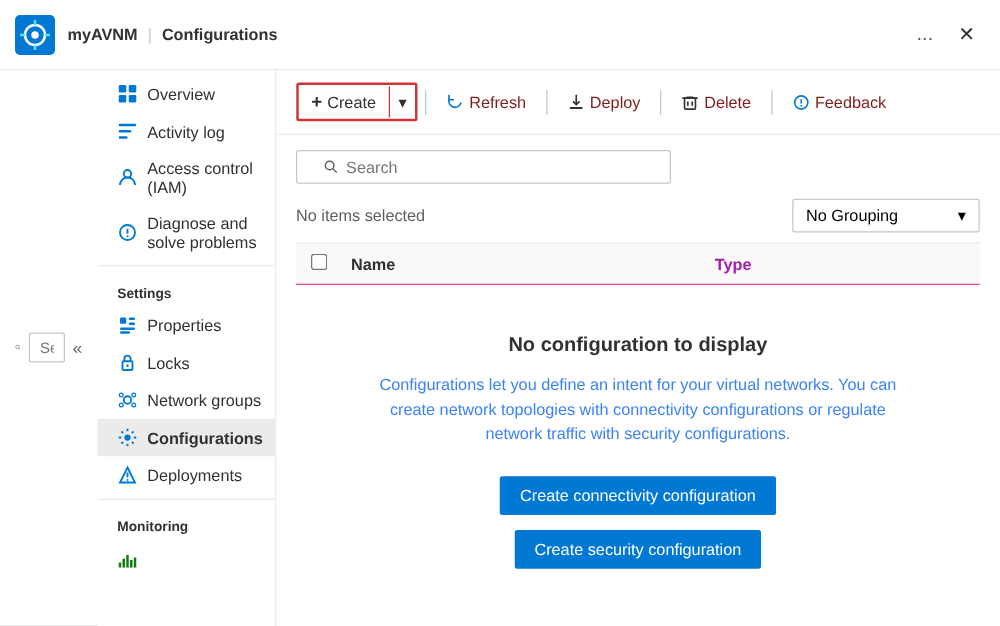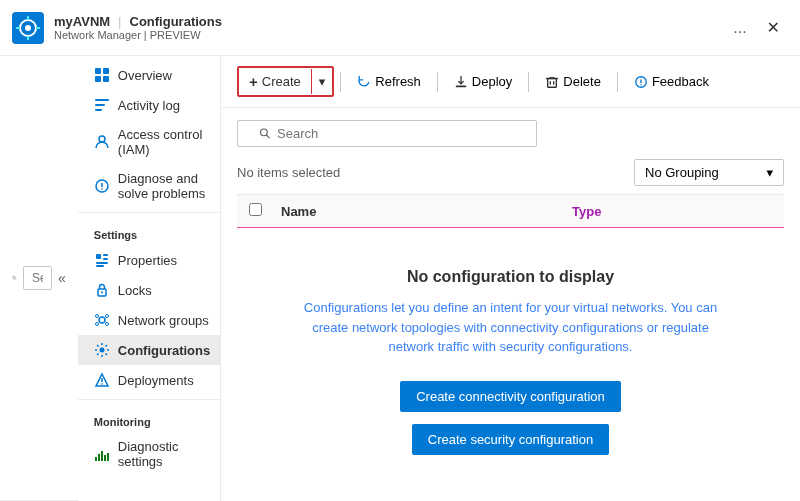--- a/index.html
+++ b/index.html
@@ -67,21 +67,21 @@
       display: flex; align-items: center; gap: 4px; padding: 5px 10px;
       color: #323130; font-size: 13px; background: none; border: none;
       cursor: pointer;
     }
     .create-dropdown {
       display: flex; align-items: center; padding: 5px 7px;
       border-left: 1px solid #c8c6c4; background: none; border: none;
       cursor: pointer; color: #323130; border-left: 1px solid #d13438;
     }
     .toolbar-separator { width: 1px; height: 20px; background: #c8c6c4; margin: 0 4px; }
-    .toolbar-btn-icon { display: flex; align-items: center; gap: 4px; padding: 5px 10px; background: none; border: none; cursor: pointer; color: #000000; font-size: 13px; }
+    .toolbar-btn-icon { display: flex; align-items: center; gap: 4px; padding: 5px 10px; background: none; border: none; cursor: pointer; color: #7f1d1d; font-size: 13px; }
 
     
     .content-inner { padding: 12px 16px; flex: 1; overflow-y: auto; }
 
     
     .search-bar {
       display: flex; align-items: center; gap: 6px;
       border: 1px solid #c8c6c4; border-radius: 2px; padding: 5px 21px;
       max-width: 300px; margin-bottom: 12px; background: #fff;
     }
@@ -141,21 +141,20 @@
       <line x1="16" y1="24" x2="16" y2="28" stroke="#50e6ff" stroke-width="2"></line>
       <line x1="8" y1="16" x2="4" y2="16" stroke="#50e6ff" stroke-width="2"></line>
     </svg>
   </div>
   <div class="title-bar-text">
     <div class="app-title">
       <span>myAVNM</span>
       <span class="separator">|</span>
       <span>Configurations</span>
     </div>
-    <div class="subtitle">Network Manager | PREVIEW</div>
   </div>
   <div class="title-bar-actions">
     <button class="ellipsis-btn">...</button>
     <button class="close-btn">✕</button>
   </div>
 </div>
 
 <div class="main-layout">
 
   <div class="sidebar">
@@ -260,21 +259,20 @@
       <div class="nav-section-label">Monitoring</div>
 
       <div class="nav-item">
         <svg class="nav-icon" viewBox="0 0 16 16" fill="none">
           <rect x="1" y="11" width="2" height="4" fill="#107c10"></rect>
           <rect x="4" y="8" width="2" height="7" fill="#107c10"></rect>
           <rect x="7" y="5" width="2" height="10" fill="#107c10"></rect>
           <rect x="10" y="9" width="2" height="6" fill="#107c10"></rect>
           <rect x="13" y="7" width="2" height="8" fill="#107c10"></rect>
         </svg>
-        <span>Diagnostic settings</span>
       </div>
     </div>
   </div>
 
   <div class="content">
 
     <div class="toolbar">
 
       <div class="create-btn">
         <button class="create-main">

